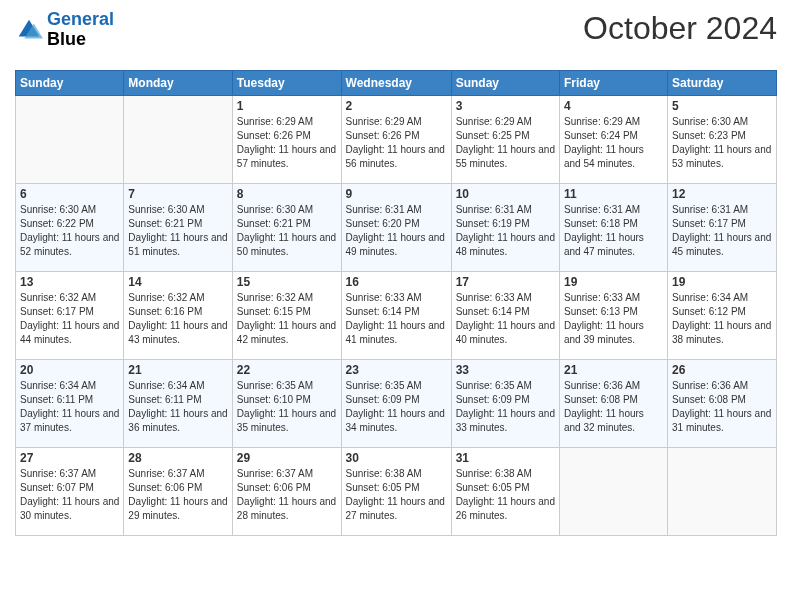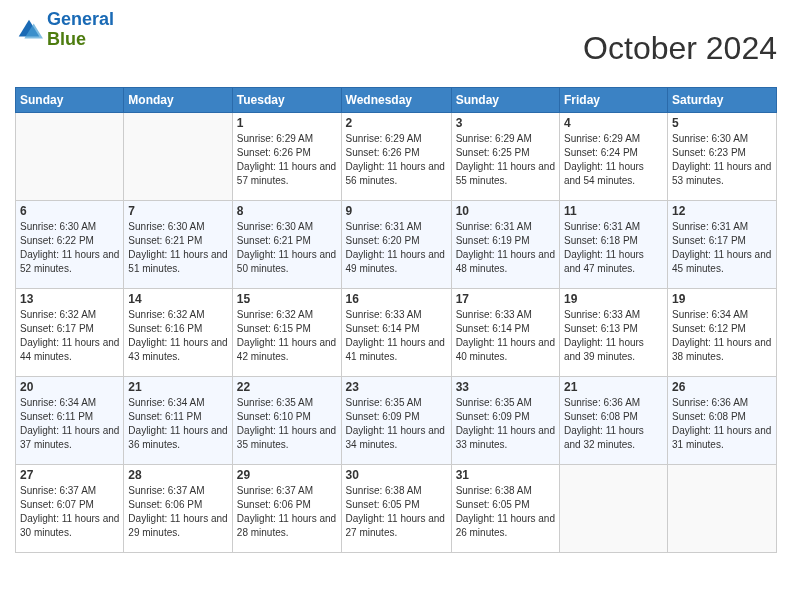--- a/index.html
+++ b/index.html
@@ -39,21 +39,20 @@
       width: 28px;
       height: 28px;
     }
     .title-block {
       text-align: right;
     }
     .month-title {
       font-size: 32px;
       font-weight: normal;
       color: #333;
-      margin-top: 20px;
     }
     .location {
       font-size: 14px;
       color: #555;
     }
     .calendar {
       width: 100%;
       border-collapse: collapse;
       border: 1px solid #ccc;
       margin-top: 20px;
@@ -103,21 +102,21 @@
 
 <div class="page">
   <div class="header">
     <div class="logo">
       <svg class="logo-icon" viewBox="0 0 30 30">
         <polygon points="15,4 26,22 4,22" fill="#1a6ab5"></polygon>
         <polygon points="20,8 30,24 10,24" fill="#4a9fd4" opacity="0.7"></polygon>
       </svg>
       <div class="logo-text">
         <span>General</span><br>
-        <span style="color:#4d7c0f;">Blue</span>
+        <span style="color:#000000;">Blue</span>
       </div>
     </div>
     <div class="title-block">
       <div class="month-title">October 2024</div>
     </div>
   </div>
 
   <table class="calendar">
     <thead>
       <tr>

